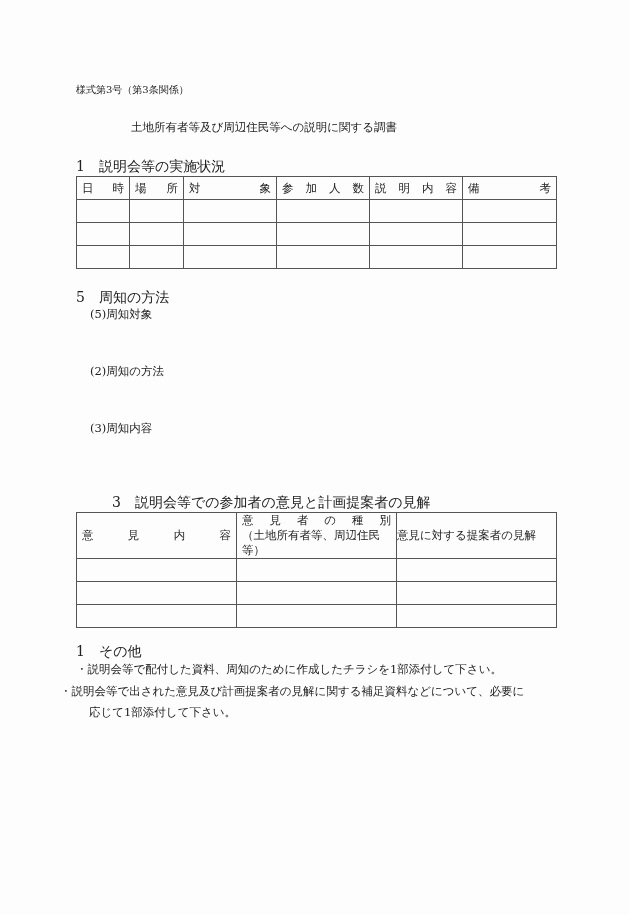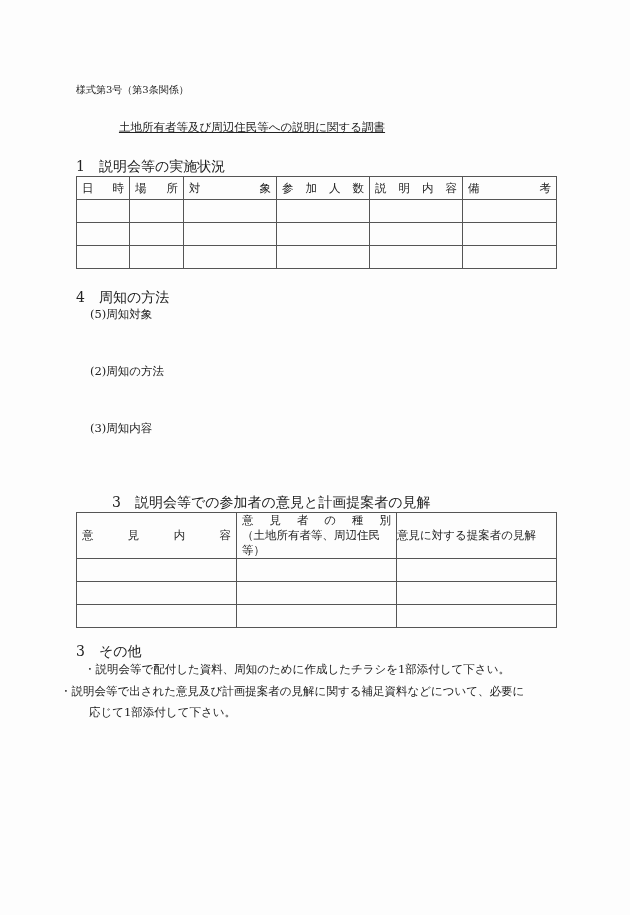--- a/index.html
+++ b/index.html
@@ -11,30 +11,30 @@
       width: 630px;
       height: 915px;
       position: relative;
       overflow: hidden;
       font-family: "DejaVu Serif", "Liberation Serif", serif;
       color: #222;
       font-size: 11.5px;
     }
     .abs { position: absolute; white-space: nowrap; }
     .form-no { left: 76px; top: 83px; font-size: 10px; }
-    .doc-title { left: 0; width: 504px; text-align: center; top: 120px; font-size: 11.5px; text-decoration: underline; }
+    .doc-title { left: 12px; width: 504px; text-align: center; top: 120px; font-size: 11.5px; }
     .sec { font-size: 14px; }
     .sec1 { left: 76px; top: 158px; }
     .sec2 { left: 76px; top: 289px; }
     .sub1 { left: 90px; top: 307px; }
     .sub2 { left: 90px; top: 364px; }
     .sub3 { left: 90px; top: 421px; }
     .sec3 { left: 76px; top: 494px; margin-left: 36px; }
     .sec4 { left: 76px; top: 643px; }
-    .note1 { left: 84px; top: 662px; }
+    .note1 { left: 76px; top: 662px; }
     .note2 { left: 60px; top: 684px; }
     .note2b { left: 89px; top: 705px; }
 
     table.grid {
       position: absolute;
       border-collapse: collapse;
       table-layout: fixed;
       border: 1.5px solid #555;
     }
     table.grid td, table.grid th {
@@ -142,21 +142,21 @@
       <td></td>
       <td></td>
       <td></td>
       <td></td>
       <td></td>
       <td></td>
     </tr>
   </tbody>
 </table>
 
-<div class="abs sec sec2">4　周知の方法</div>
+<div class="abs sec sec2">5　周知の方法</div>
 <div class="abs sub1">(5)周知対象</div>
 <div class="abs sub2">(2)周知の方法</div>
 <div class="abs sub3">(3)周知内容</div>
 
 <div class="abs sec sec3">3　説明会等での参加者の意見と計画提案者の見解</div>
 <table class="grid t3">
   <colgroup>
     <col style="width:160px">
       <col style="width:160px">
       <col style="width:160px">
@@ -201,16 +201,16 @@
       <td></td>
     </tr>
     <tr>
       <td></td>
       <td></td>
       <td></td>
     </tr>
   </tbody>
 </table>
 
-<div class="abs sec sec4">3　その他</div>
+<div class="abs sec sec4">1　その他</div>
 <div class="abs note1">・説明会等で配付した資料、周知のために作成したチラシを1部添付して下さい。</div>
 <div class="abs note2">・説明会等で出された意見及び計画提案者の見解に関する補足資料などについて、必要に</div>
 <div class="abs note2b">応じて1部添付して下さい。</div>
 
 </body></html>

